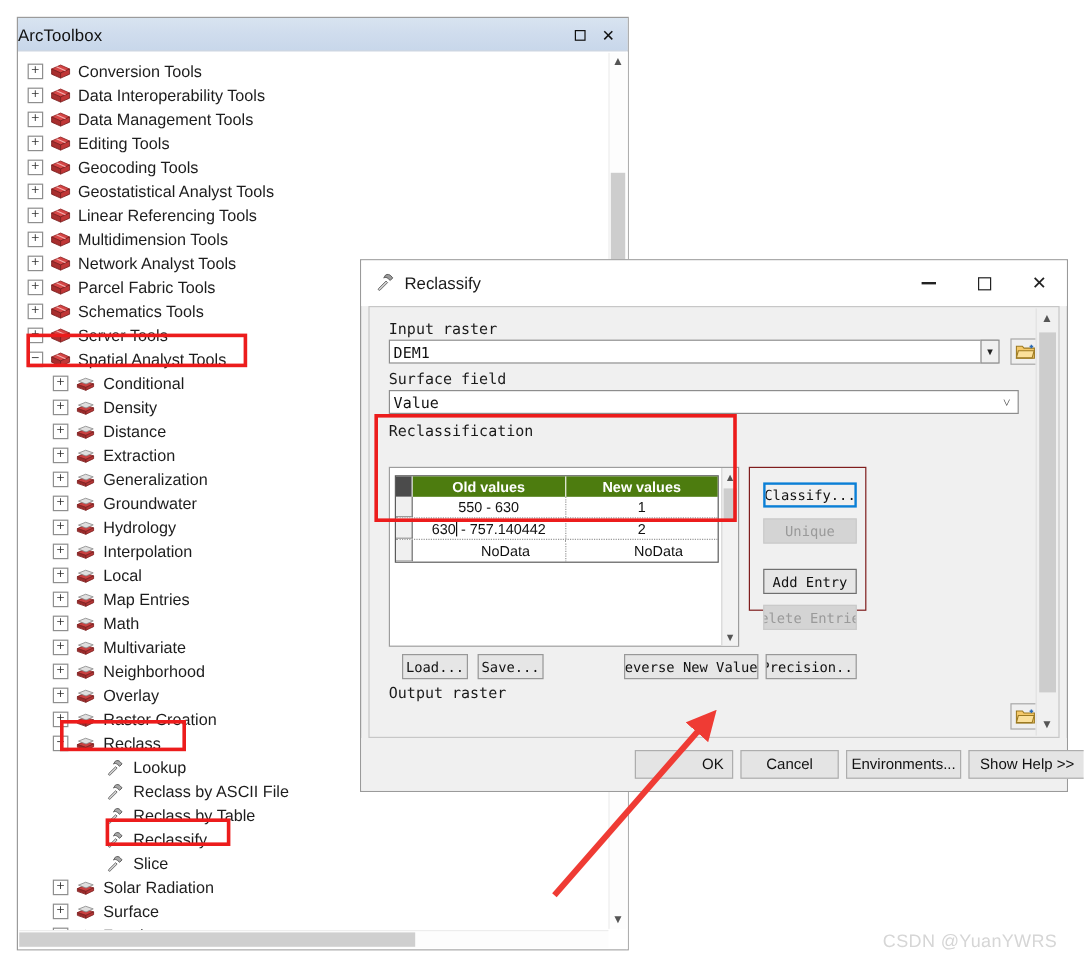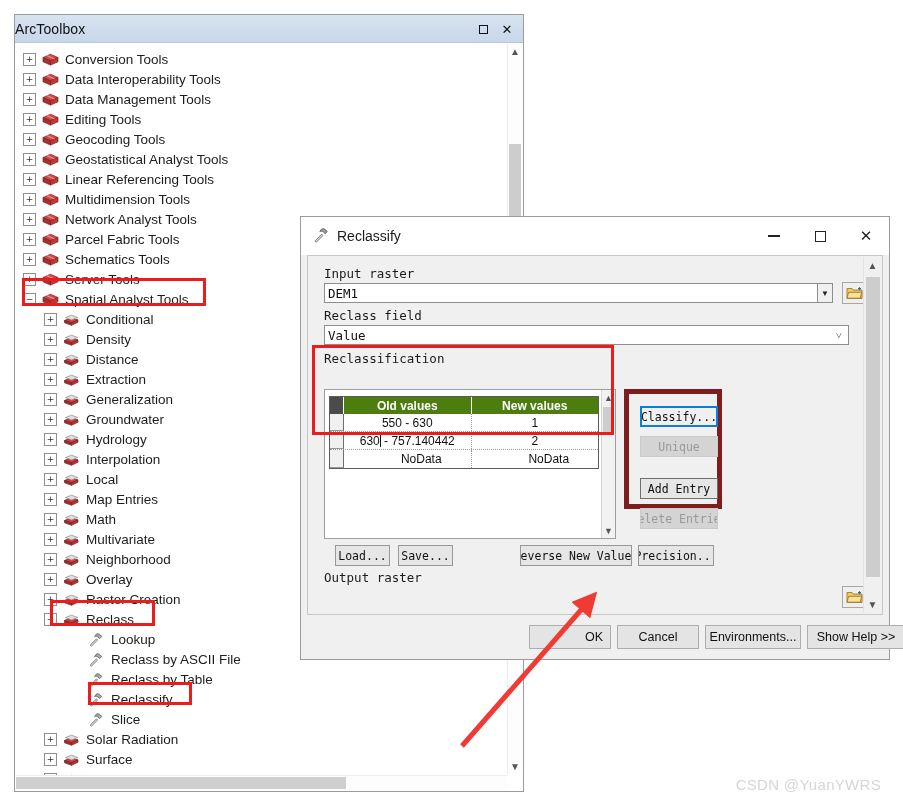--- a/index.html
+++ b/index.html
@@ -147,21 +147,21 @@
   }
   #rc-tbl-sb{
     position:absolute;right:0px;top:0px;bottom:0px;width:14px;background:#f2f2f2;
     border-left:1px solid #d6d6d6;box-sizing:border-box;
   }
   #rc-tbl-thumb{position:absolute;left:1px;right:1px;top:17px;height:26px;background:#cdcdcd;}
 
   
   #rc-side{
     position:absolute;left:316px;top:133px;width:98px;height:120px;
-    border:5px solid #7f1d1d;background:#f0f0f0;box-sizing:border-box;
+    border:1px solid #7f1d1d;background:#f0f0f0;box-sizing:border-box;
   }
   .sbtn{
     position:absolute;left:11px;width:78px;height:21px;
     background:#e6e6e6;border:1px solid #6f6f6f;box-sizing:border-box;
     font-family:"DejaVu Sans Mono", monospace;font-size:11.5px;color:#111;
     display:flex;align-items:center;justify-content:center;white-space:nowrap;overflow:hidden;
   }
   .sbtn.focus{border:2px solid #0a7fd6;background:#f0f0f0;}
   .sbtn.disabled{color:#9a9a9a;background:#d4d4d4;border:1px solid #cacaca;}
 
@@ -685,21 +685,21 @@
     <div class="inp" style="position:absolute;left:16px;top:27px;width:508px;">DEM1</div>
     <div style="position:absolute;left:509px;top:27px;width:16px;height:20px;background:#f0f0f0;border:1px solid #8d8d8d;box-sizing:border-box;display:flex;align-items:center;justify-content:center;font-size:8px;color:#222;">▼</div>
     <div class="browse" style="position:absolute;left:534px;top:26px;">
       <svg width="17" height="14" viewBox="0 0 17 14">
         <path d="M1 2.5h5l1.3 1.6H16v8.4H1z" fill="#f5c96a" stroke="#9c7a22" stroke-width=".9"></path>
         <path d="M2.6 6.3h13.2l-1.7 5.9H1z" fill="#fbe09a" stroke="#9c7a22" stroke-width=".9"></path>
         <path d="M13.5 1.2v3M12 2.7h3" stroke="#2b6bb5" stroke-width="1.2"></path>
       </svg>
     </div>
 
-    <div class="fieldlabel" style="position:absolute;left:16px;top:52px;">Reclass field</div>
+    <div class="fieldlabel" style="position:absolute;left:16px;top:52px;">Surface field</div>
     <div class="inp" style="position:absolute;left:16px;top:69px;width:525px;">
       <span>Value</span>
       <span class="chev">˅</span>
     </div>
 
     <div class="fieldlabel" style="position:absolute;left:16px;top:95px;">Reclassification</div>
 
     <div id="rc-outer">
       <div id="rc-tbl-sb">
         <div style="height:15px;display:flex;align-items:center;justify-content:center;color:#555;font-size:9px;">▲</div>

